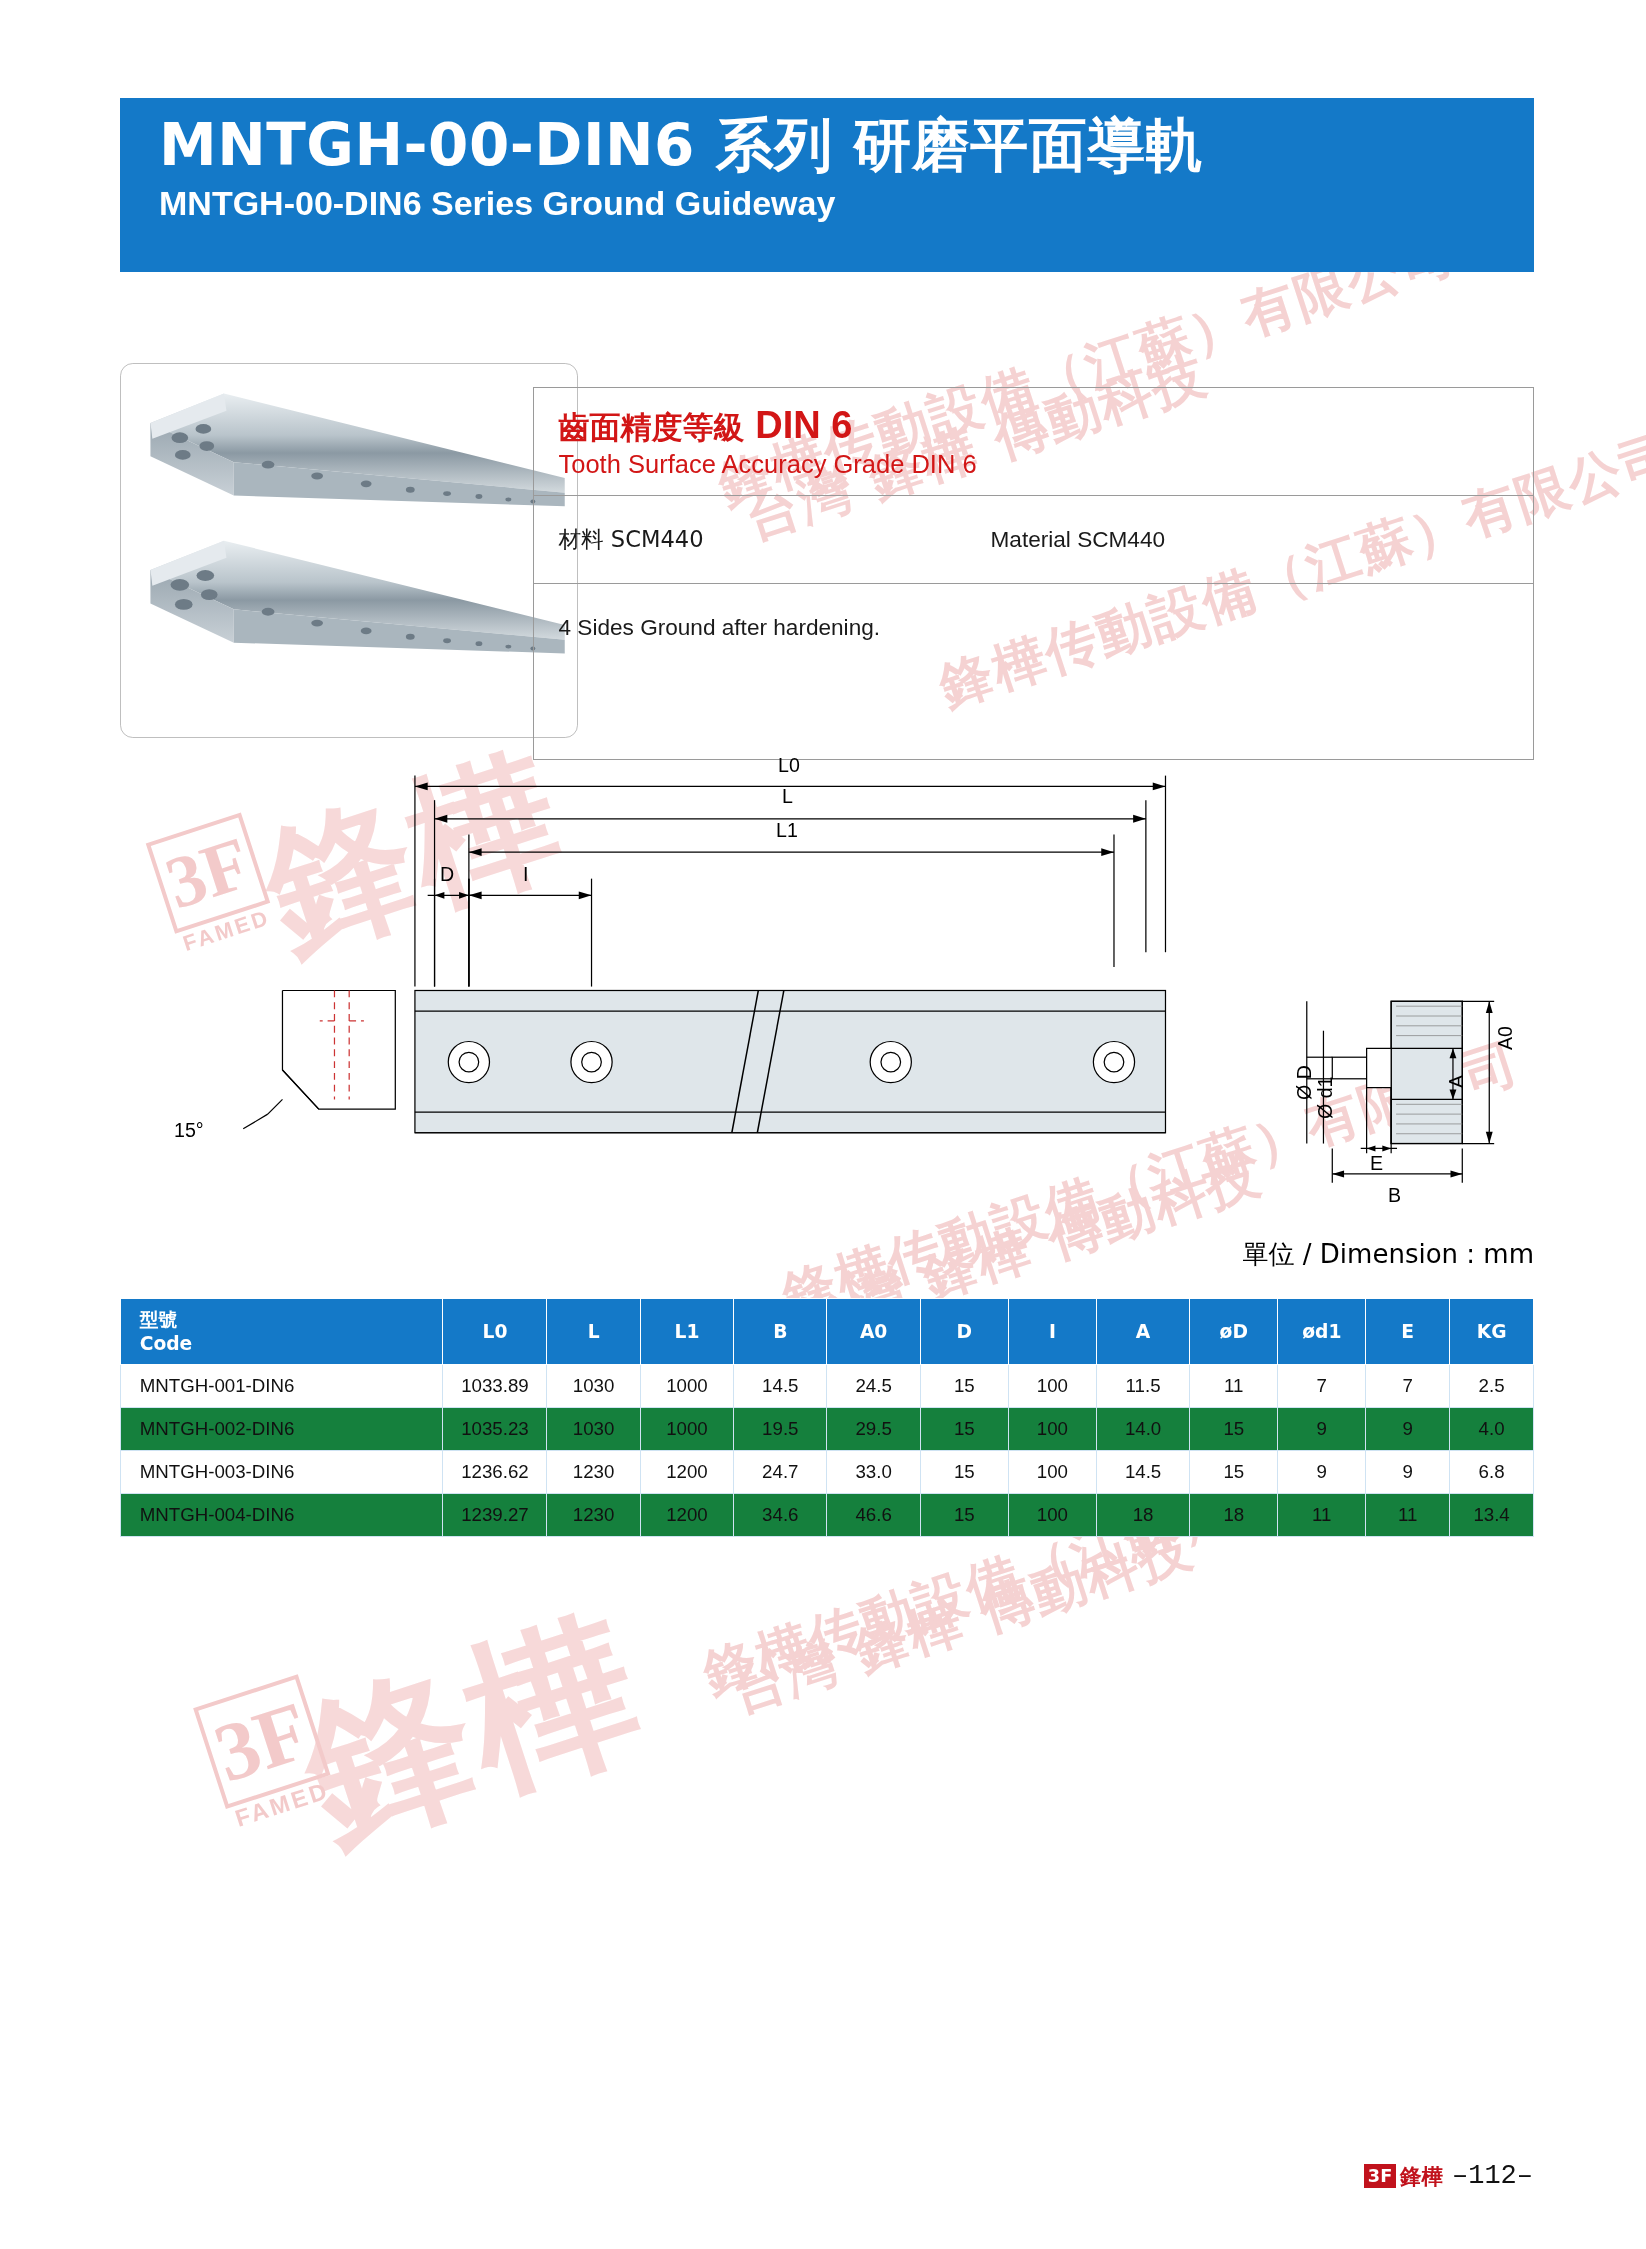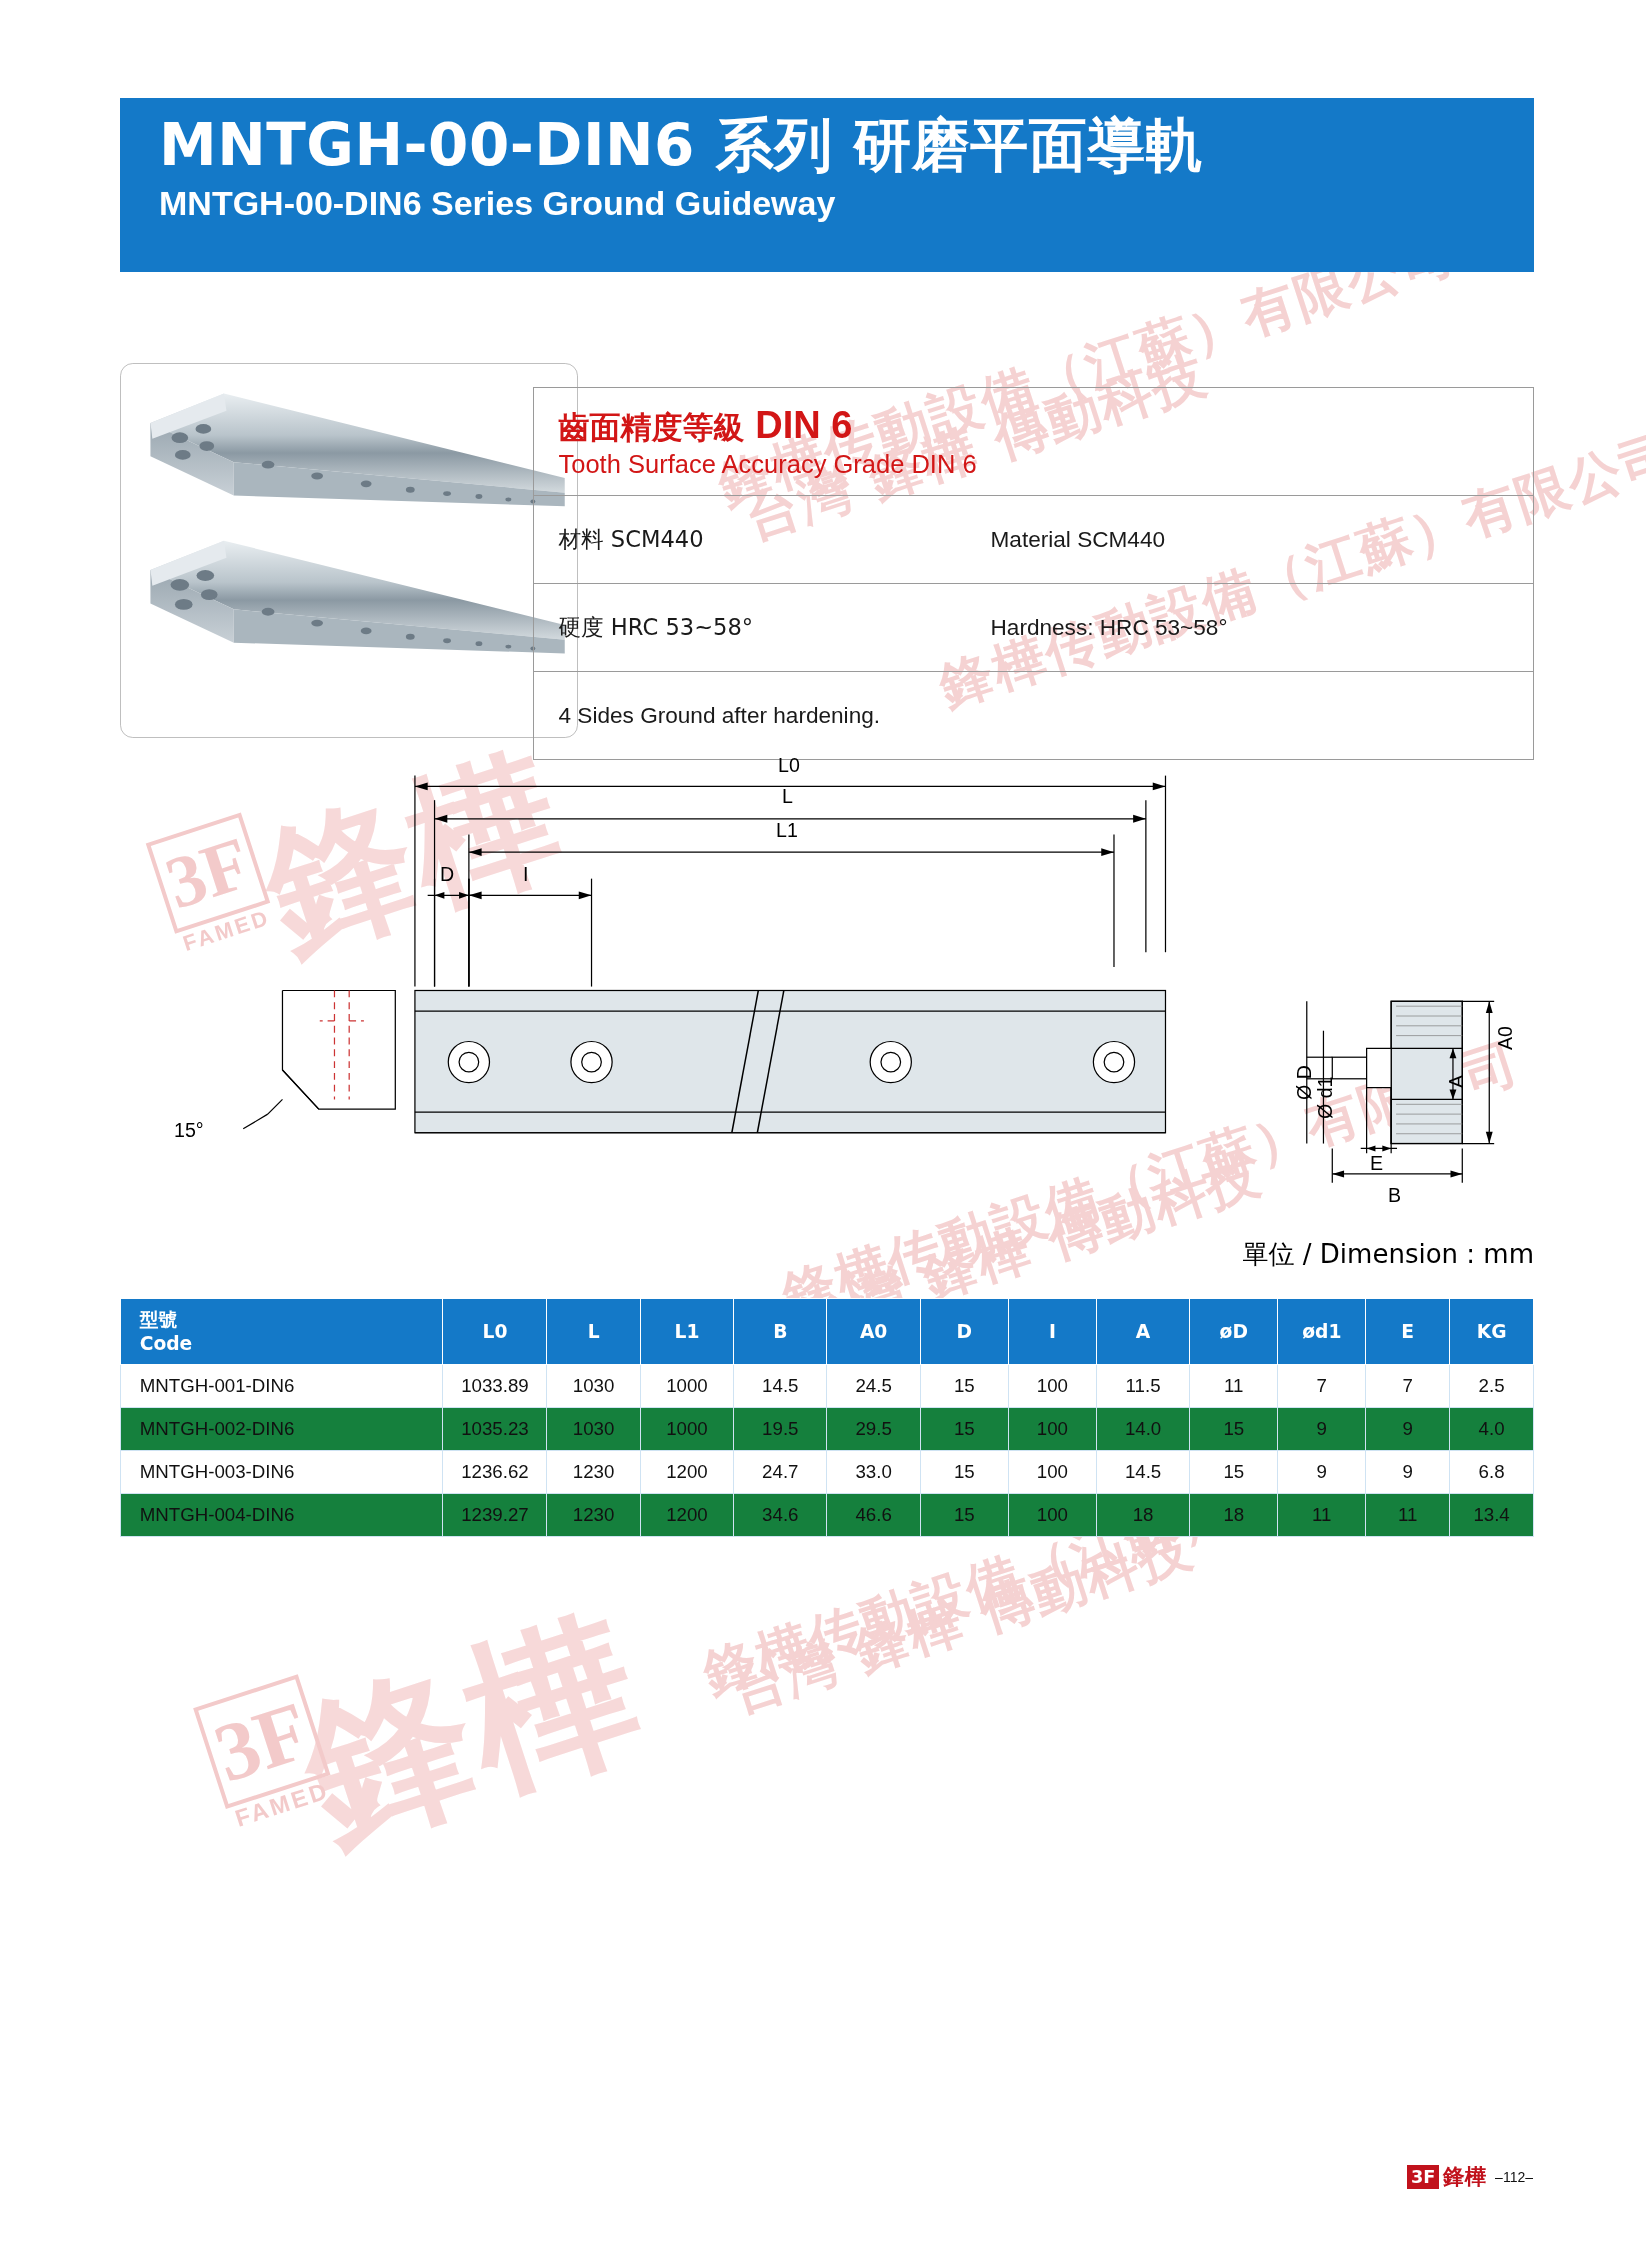--- a/index.html
+++ b/index.html
@@ -224,23 +224,23 @@
     padding: 2px 3.9px;
     font-family: "DejaVu Sans", sans-serif;
   }
   .footer-name {
     color: #c1121c;
     font-size: 21.6px;
     font-weight: bold;
     font-family: "DejaVu Sans", sans-serif;
   }
   .footer-page {
-    font-size: 14px;
+    font-size: 27px;
     color: #111;
-    font-family: Liberation Sans, sans-serif;
+    font-family: Liberation Mono, monospace;
   }
 </style>
 </head>
 <body>
 
 <div class="wm wm-text" style="top:334px; left:702px; font-size:53px; transform:rotate(-18deg);">鋒樺传動設備（江蘇）有限公司</div>
 <div class="wm wm-text" style="top:412px; left:736px; font-size:53px; transform:rotate(-18deg);">台灣 鋒樺 傳動科技</div>
 <div class="wm wm-text" style="top:535px; left:923px; font-size:53px; transform:rotate(-18deg);">鋒樺传動設備（江蘇）有限公司</div>
 <div class="wm wm-text" style="top:1144px; left:766px; font-size:53px; transform:rotate(-18deg);">鋒樺传動設備（江蘇）有限公司</div>
 <div class="wm wm-text" style="top:1212px; left:790px; font-size:53px; transform:rotate(-18deg);">台灣 鋒樺 傳動科技</div>
@@ -324,24 +324,20 @@
 </div>
 
 <div class="spec-box">
   <div class="spec-title">
     <div class="t-cn"><span>齒面精度等級 </span><span class="big">DIN 6</span></div>
     <div class="t-en">Tooth Surface Accuracy Grade DIN 6</div>
   </div>
   <div class="spec-row">
     <div class="spec-cell left">材料 SCM440</div>
     <div class="spec-cell right">Material SCM440</div>
-  </div>
-  <div class="spec-row">
-    <div class="spec-cell left">硬度 HRC 53~58°</div>
-    <div class="spec-cell right">Hardness: HRC 53~58°</div>
   </div>
   <div class="spec-row">
     <div class="spec-cell right">4 Sides Ground after hardening.</div>
   </div>
 </div>
 
 <div class="drawing">
   <svg width="1414" height="520" viewBox="0 0 2880 1060">
     <g stroke="#000" fill="none" stroke-width="2.5">
 

